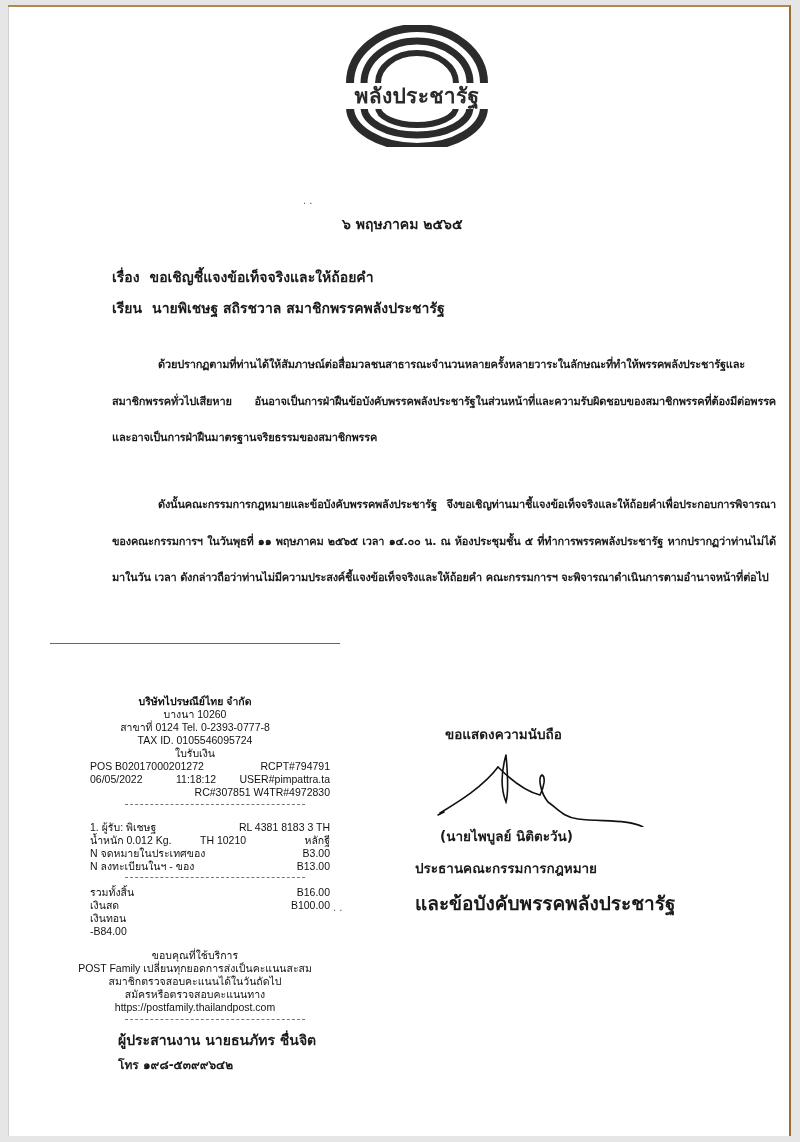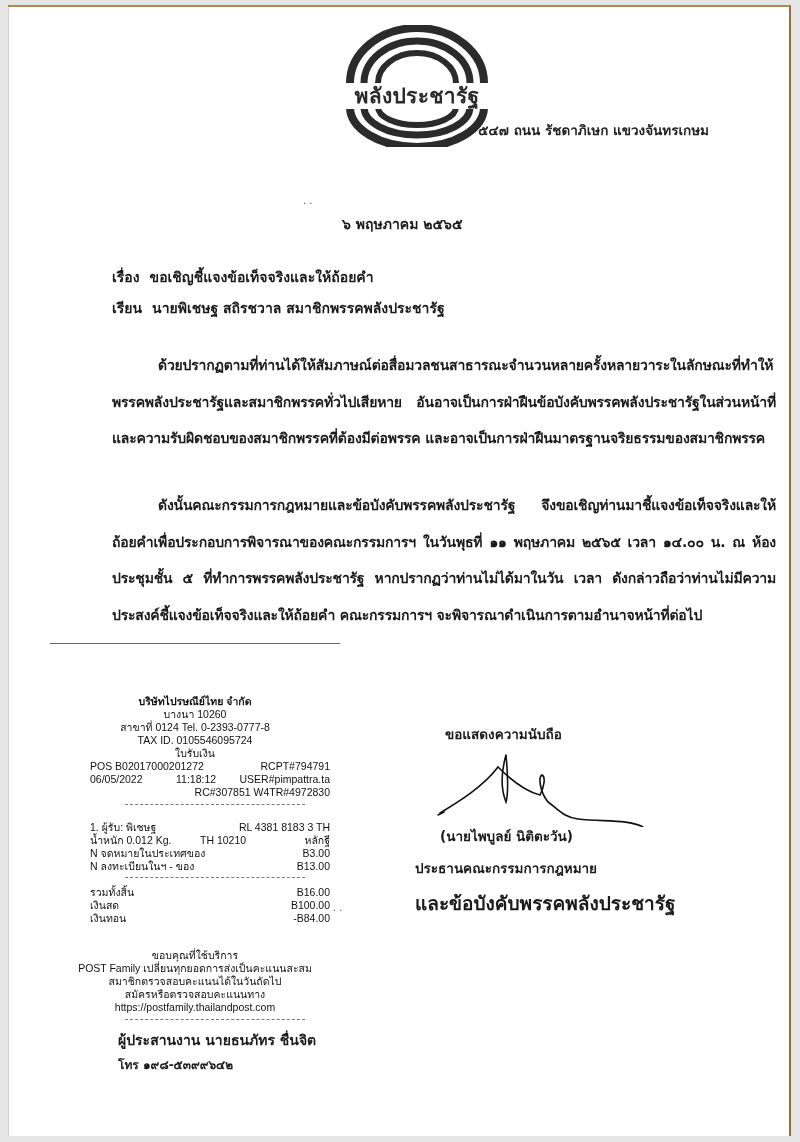--- a/index.html
+++ b/index.html
@@ -81,21 +81,21 @@
       font-size: 14px;
       font-weight: bold;
       white-space: nowrap;
     }
     .subject-line .lbl { margin-right: 10px; }
 
     .para {
       position: absolute;
       left: 104px;
       width: 664px;
-      font-size: 14px;
+      font-size: 11px;
       font-weight: bold;
       line-height: 36.5px;
       text-align: justify;
       letter-spacing: -0.2px;
     }
     .para .indent { display: inline-block; width: 46px; }
 
     .dots { position: absolute; font-size: 10px; color: #555; letter-spacing: 3px; }
 
     
@@ -211,21 +211,20 @@
         <path d="M22 58 A53 42 0 0 1 128 58" stroke-width="7"></path>
         <path d="M36 58 A39 30 0 0 1 114 58" stroke-width="6"></path>
         <path d="M8 82 A67 40 0 0 0 142 82" stroke-width="8"></path>
         <path d="M22 82 A53 28 0 0 0 128 82" stroke-width="7"></path>
         <path d="M36 82 A39 18 0 0 0 114 82" stroke-width="6"></path>
       </g>
     </svg>
     <div class="logo-text">พลังประชารัฐ</div>
   </div>
 
-  <div class="addr" style="top:112px;">๕๔๗ ถนน  รัชดาภิเษก แขวงจันทรเกษม</div>
 
   <div class="dots" style="left:295px; top:188px;">..</div>
 
   <div class="date">๖ พฤษภาคม ๒๕๖๕</div>
 
   <div class="subject-line" style="top:259px;">
     <span class="lbl">เรื่อง</span><span>ขอเชิญชี้แจงข้อเท็จจริงและให้ถ้อยคำ</span>
   </div>
   <div class="subject-line" style="top:290px;">
     <span class="lbl">เรียน</span><span>นายพิเชษฐ สถิรชวาล สมาชิกพรรคพลังประชารัฐ</span>
@@ -283,21 +282,21 @@
     <div class="r-sep" style="top:234px;"></div>
 
     <div class="r-row" style="top:243px;">
       <span>รวมทั้งสิ้น</span>
       <span>B16.00</span>
     </div>
     <div class="r-row" style="top:256px;">
       <span>เงินสด</span>
       <span>B100.00</span>
     </div>
-    <div class="r-row" style="top:269px;">
+    <div class="r-row" style="top:269px;flex-direction:column;">
       <span>เงินทอน</span>
       <span>-B84.00</span>
     </div>
 
     <div class="r-center" style="top:306px;">ขอบคุณที่ใช้บริการ</div>
     <div class="r-center" style="top:319px;">POST Family เปลี่ยนทุกยอดการส่งเป็นคะแนนสะสม</div>
     <div class="r-center" style="top:332px;">สมาชิกตรวจสอบคะแนนได้ในวันถัดไป</div>
     <div class="r-center" style="top:345px;">สมัครหรือตรวจสอบคะแนนทาง</div>
     <div class="r-center" style="top:358px;">https://postfamily.thailandpost.com</div>
     <div class="r-sep" style="top:376px;"></div>

